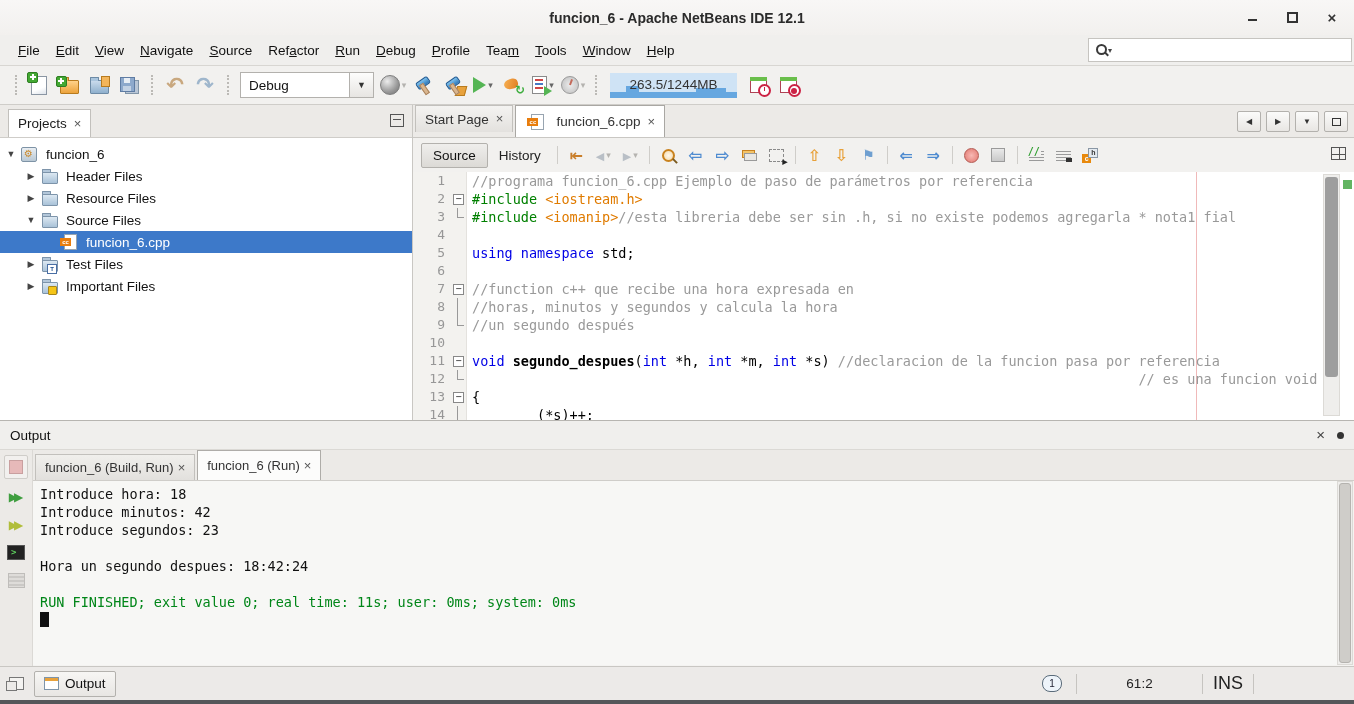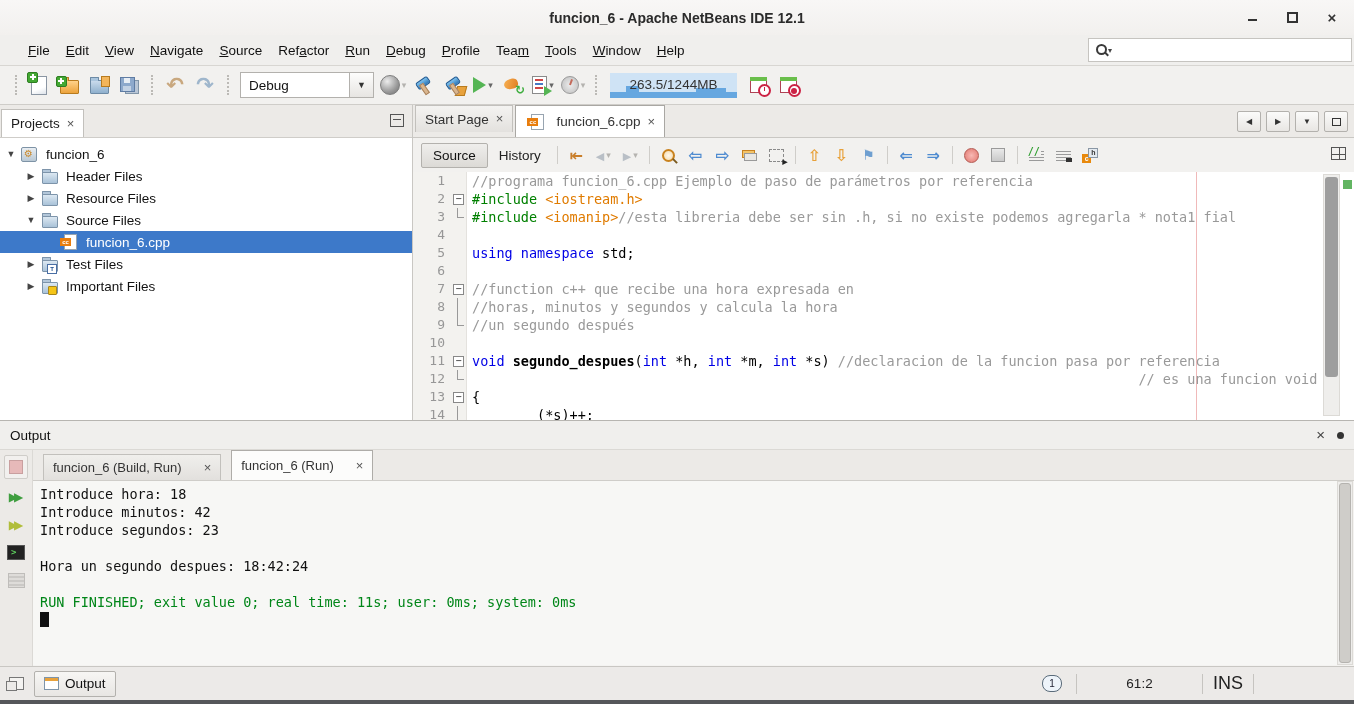--- a/index.html
+++ b/index.html
@@ -9,21 +9,21 @@
   .titlebar{position:absolute;top:0;left:0;right:0;height:35px;background:linear-gradient(#f8f7f6,#f2f0ee);
             border-bottom:1px solid #d7d3cf;display:flex;align-items:center;justify-content:center;}
   .titlebar .title{font-size:14px;font-weight:bold;color:#2b2b2b;}
   .win-controls{position:absolute;right:14px;top:0;height:35px;display:flex;align-items:center;gap:24px;}
   .wc{width:16px;height:16px;display:flex;align-items:center;justify-content:center;color:#333;}
   .ic-min{width:9px;height:9px;border-bottom:2px solid #333;margin-top:-4px;}
   .ic-max{width:7px;height:7px;border:2px solid #333;}
   .ic-close{font-size:15px;font-weight:bold;line-height:16px;}
   
   .menubar{position:absolute;top:35px;left:0;right:0;height:30px;background:#f0efed;border-bottom:1px solid #d8d6d2;
-           display:flex;align-items:center;padding-left:20px;}
+           display:flex;align-items:center;padding-left:10px;}
   .menu-item{padding:5px 8px;font-size:13.5px;color:#111;}
   .menu-item u{text-decoration:underline;}
   .searchbox{position:absolute;right:2px;top:3px;width:262px;height:22px;background:#fff;border:1px solid #c6c4c0;
              display:flex;align-items:center;}
   .mag{width:7px;height:7px;border:2px solid #3a3a3a;border-radius:50%;position:relative;margin:0 1px 2px 7px;flex:none;}
   .mag::after{content:"";position:absolute;width:5px;height:2px;background:#3a3a3a;transform:rotate(45deg);right:-4px;bottom:-2px;}
   .mag-caret{font-size:8px;color:#444;margin-right:4px;}
   .searchbox input{border:none;outline:none;background:transparent;flex:1;font-size:13.5px;color:#222;font-family:"Liberation Sans",sans-serif;}
   .searchbox input::placeholder{color:#8e8e8e;}
   
@@ -77,21 +77,21 @@
   .cube{width:15px;height:14px;border:1px solid #b04355;background:#fff;}
   .cube::before{content:"";position:absolute;top:-1px;left:-1px;right:-1px;height:4px;background:#6abf4b;}
   .cbadge{position:absolute;right:-5px;bottom:-5px;width:9px;height:9px;border-radius:50%;background:#fff;border:2px solid #cc2244;}
   .cbadge.rec::after{content:"";position:absolute;inset:1.5px;background:#cc2244;border-radius:50%;}
   .cbadge.clk::after{content:"";position:absolute;left:4px;top:1px;width:1.5px;height:4px;background:#cc2244;}
   
   .main{position:absolute;top:105px;left:0;width:1354px;height:315px;}
   .projects{position:absolute;left:0;top:0;width:412px;height:100%;background:#fff;border-right:1px solid #c9c7c3;}
   .ptabrow{height:32px;background:#eceae7;border-bottom:1px solid #cfcdc9;position:relative;display:flex;align-items:flex-end;}
   .ptab{height:27px;background:#fff;border:1px solid #c2c0bc;border-bottom:none;display:flex;align-items:center;
-        padding:0 9px;font-size:13.5px;margin-left:1px;gap:7px;}
+        padding:0 9px;font-size:13.5px;margin-left:8px;gap:7px;}
   .tclose{font-size:13px;color:#555;line-height:10px;}
   .pmin{position:absolute;right:8px;top:9px;width:12px;height:11px;border:1px solid #555;}
   .pmin::before{content:"";position:absolute;left:2px;right:2px;top:4px;height:1px;background:#555;}
   .tree{padding-top:5px;}
   .trow{height:22px;display:flex;align-items:center;font-size:13.5px;color:#111;}
   .trow.sel{background:#3d79c9;color:#fff;}
   .expander{width:14px;flex:none;font-size:9px;color:#444;text-align:center;}
   .ticon{width:20px;height:16px;position:relative;flex:none;margin-right:6px;margin-left:2px;}
   .ticon.project::after{content:"";position:absolute;left:1px;top:1px;width:14px;height:13px;background:linear-gradient(#e9eef3,#b9c8d4);border:1px solid #7e93a6;border-radius:2px;}
   .ticon.project .badge{position:absolute;z-index:2;left:4px;top:2px;font-size:10px;color:#c98a2e;font-style:normal;}
@@ -179,22 +179,22 @@
   .railbtn{width:22px;height:22px;display:flex;align-items:center;justify-content:center;position:relative;}
   .railbtn.framed{border:1px solid #cfcdc9;background:#f2f0ee;border-radius:2px;}
   .ic-stop{width:12px;height:12px;background:#e7b9b9;border:1px solid #c99f9f;}
   .ic-rerun::before{content:"▶▶";font-size:12px;letter-spacing:-4px;color:#3f9e3f;padding-right:4px;}
   .ic-rerun2::before{content:"▶▶";font-size:12px;letter-spacing:-4px;color:#b0bd3a;padding-right:4px;}
   .ic-term{width:16px;height:13px;background:#222;border:1px solid #555;}
   .ic-term::before{content:">";position:absolute;left:3px;top:0;color:#5fd35f;font:bold 9px/12px "DejaVu Sans Mono",monospace;}
   .ic-clear{width:15px;height:13px;background:repeating-linear-gradient(#dbd9d6 0 2px,#c3c1be 2px 4px);border:1px solid #b5b3b0;opacity:.8;}
   .oright{position:absolute;left:33px;top:0;right:0;bottom:0;}
   .otabs{height:30px;background:#eceae7;border-bottom:1px solid #cfcdc9;display:flex;align-items:flex-end;}
-  .otab{height:25px;display:flex;align-items:center;gap:22px;padding:0 9px;font-size:13px;color:#333;
-        background:linear-gradient(#f0efec,#e2e0dd);border:1px solid #c2c0bc;border-bottom:none;margin-left:10px;}
+  .otab{height:25px;display:flex;align-items:center;gap:4px;padding:0 9px;font-size:13px;color:#333;
+        background:linear-gradient(#f0efec,#e2e0dd);border:1px solid #c2c0bc;border-bottom:none;margin-left:2px;}
   .otab.active{background:#fcfcfb;height:29px;border-color:#aeaca8;}
   .oconsole{position:absolute;top:31px;left:0;right:16px;bottom:2px;background:#f7f7f5;padding:4px 0 0 7px;
             font-family:"DejaVu Sans Mono",monospace;font-size:13.5px;line-height:18px;white-space:pre;overflow:hidden;}
   .conline{height:18px;color:#111;}
   .conline.success{color:#008618;}
   .cursor{width:9px;height:15px;background:#111;margin-top:1px;}
   .oscroll{position:absolute;right:1px;top:31px;bottom:2px;width:14px;background:#efeeec;border:1px solid #dcdad6;}
   .othumb{position:absolute;left:1px;right:1px;top:1px;bottom:1px;background:#cfcdc9;border:1px solid #b5b3af;border-radius:3px;}
   
   .statusbar{position:absolute;bottom:4px;left:0;right:0;height:33px;background:#eceae8;border-top:1px solid #c9c7c3;

